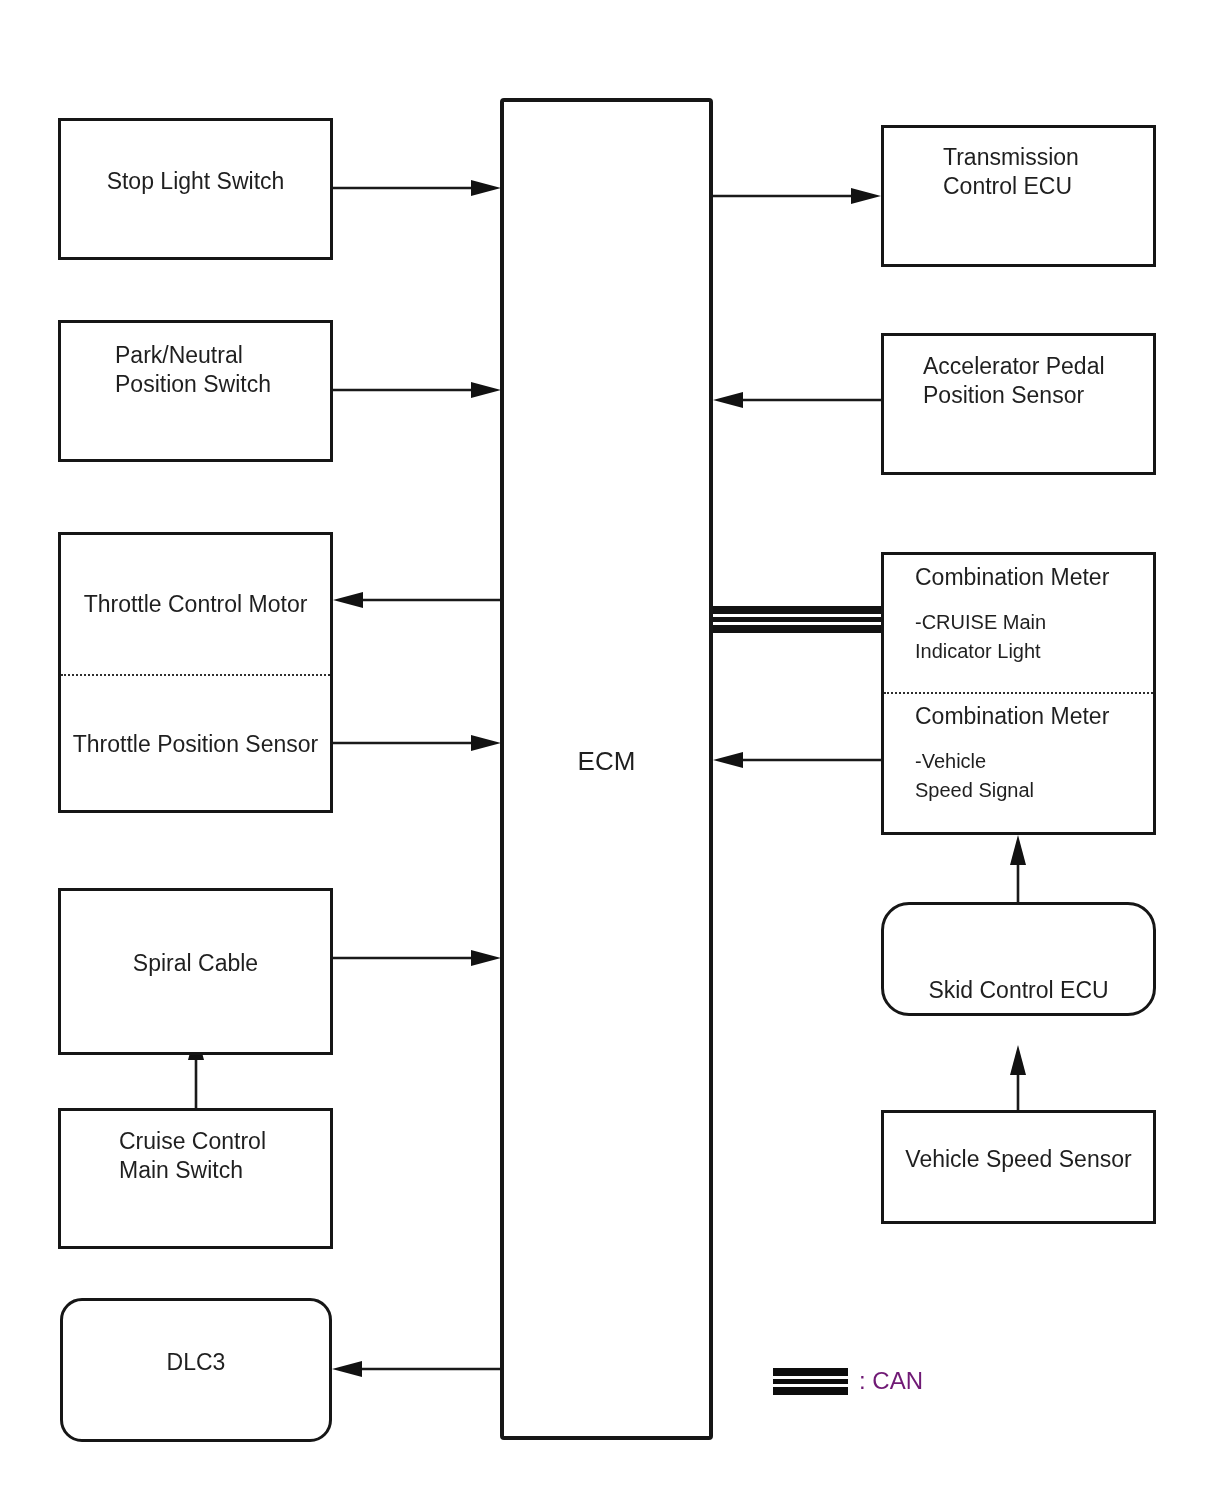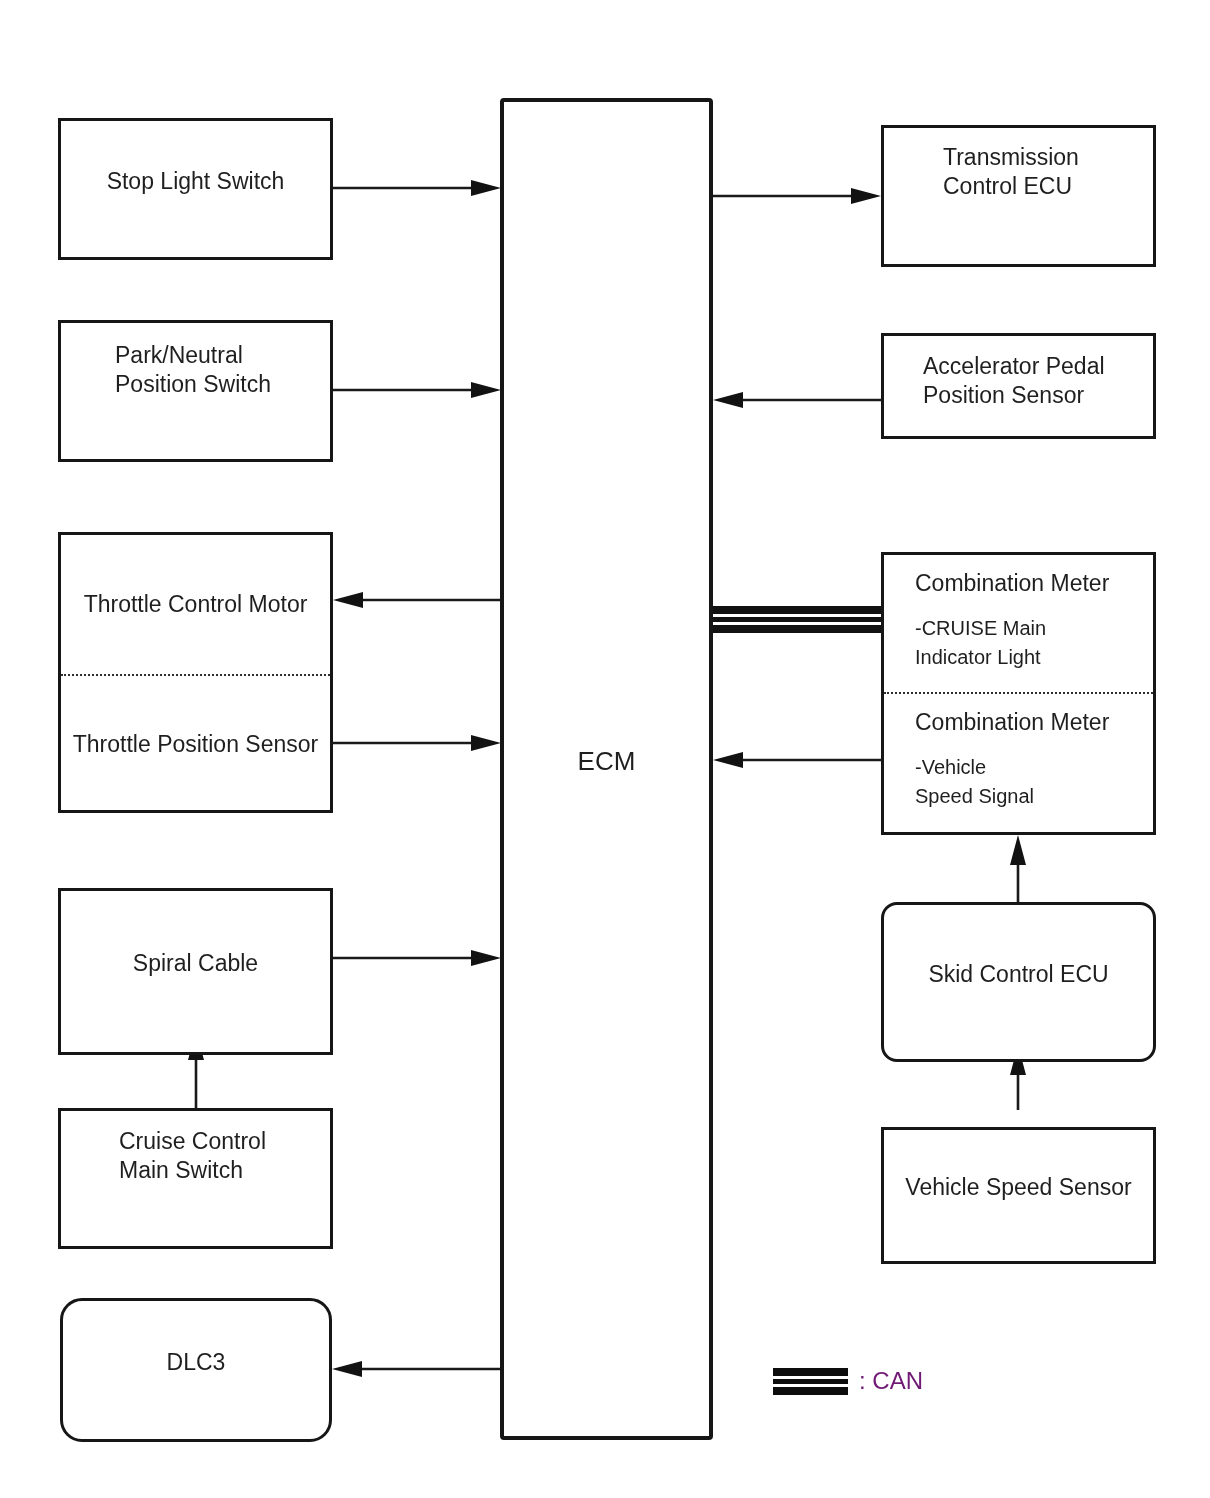--- a/index.html
+++ b/index.html
@@ -24,30 +24,30 @@
   .box-park    {left:58px; top:320px; width:275px;height:142px;padding:18px 0 0 54px;}
   .box-throttle{left:58px; top:532px; width:275px;height:281px;padding:0;}
   .box-spiral  {left:58px; top:888px; width:275px;height:167px;align-items:center;}
   .box-cruise  {left:58px; top:1108px;width:275px;height:141px;padding:16px 0 0 58px;}
   .box-dlc3    {left:60px; top:1298px;width:272px;height:144px;border-radius:22px;}
   
   .box-ecm     {left:500px;top:98px;  width:213px;height:1342px;border-radius:4px;border-width:4px;}
   .box-ecm > .label{font-size:26px;}
   
   .box-trans   {left:881px;top:125px; width:275px;height:142px;padding:15px 0 0 59px;}
-  .box-accel   {left:881px;top:333px; width:275px;height:106px;padding:16px 0 0 39px;}
+  .box-accel   {left:881px;top:333px; width:275px;height:142px;padding:16px 0 0 39px;}
   .box-comb    {left:881px;top:552px; width:275px;height:283px;}
-  .box-skid    {left:881px;top:902px; width:275px;height:160px;border-radius:16px;}
-  .box-vss     {left:881px;top:1110px;width:275px;height:137px;margin-top:17px;}
+  .box-skid    {left:881px;top:902px; width:275px;height:114px;border-radius:28px;align-items:flex-end;}
+  .box-vss     {left:881px;top:1110px;width:275px;height:114px;}
 
   .tsec{display:flex;align-items:center;justify-content:center;text-align:center;}
   .tsec-top{height:139px;border-bottom:2px dotted #2e2e2e;}
   .tsec-bottom{height:136px;}
 
-  .csec{padding:14px 12px 0 31px;box-sizing:border-box;}
+  .csec{padding:8px 12px 0 31px;box-sizing:border-box;}
   .csec-top{height:139px;border-bottom:2px dotted #2e2e2e;}
   .csec-bottom{height:138px;}
   .ctitle{font-size:23px;line-height:29px;color:#1f1f1f;}
   .cdetail{font-size:20px;line-height:29px;margin-top:16px;white-space:pre-line;color:#1f1f1f;}
 
   .legend{position:absolute;left:773px;top:1367px;z-index:2;display:flex;align-items:center;gap:11px;}
   .can-swatch{display:flex;flex-direction:column;width:75px;}
   .can-swatch i{display:block;height:8px;background:#0d0d0d;}
   .can-swatch i.mid{height:5px;margin:3px 0;}
   .can-label{font-size:24px;color:#701a75;}

